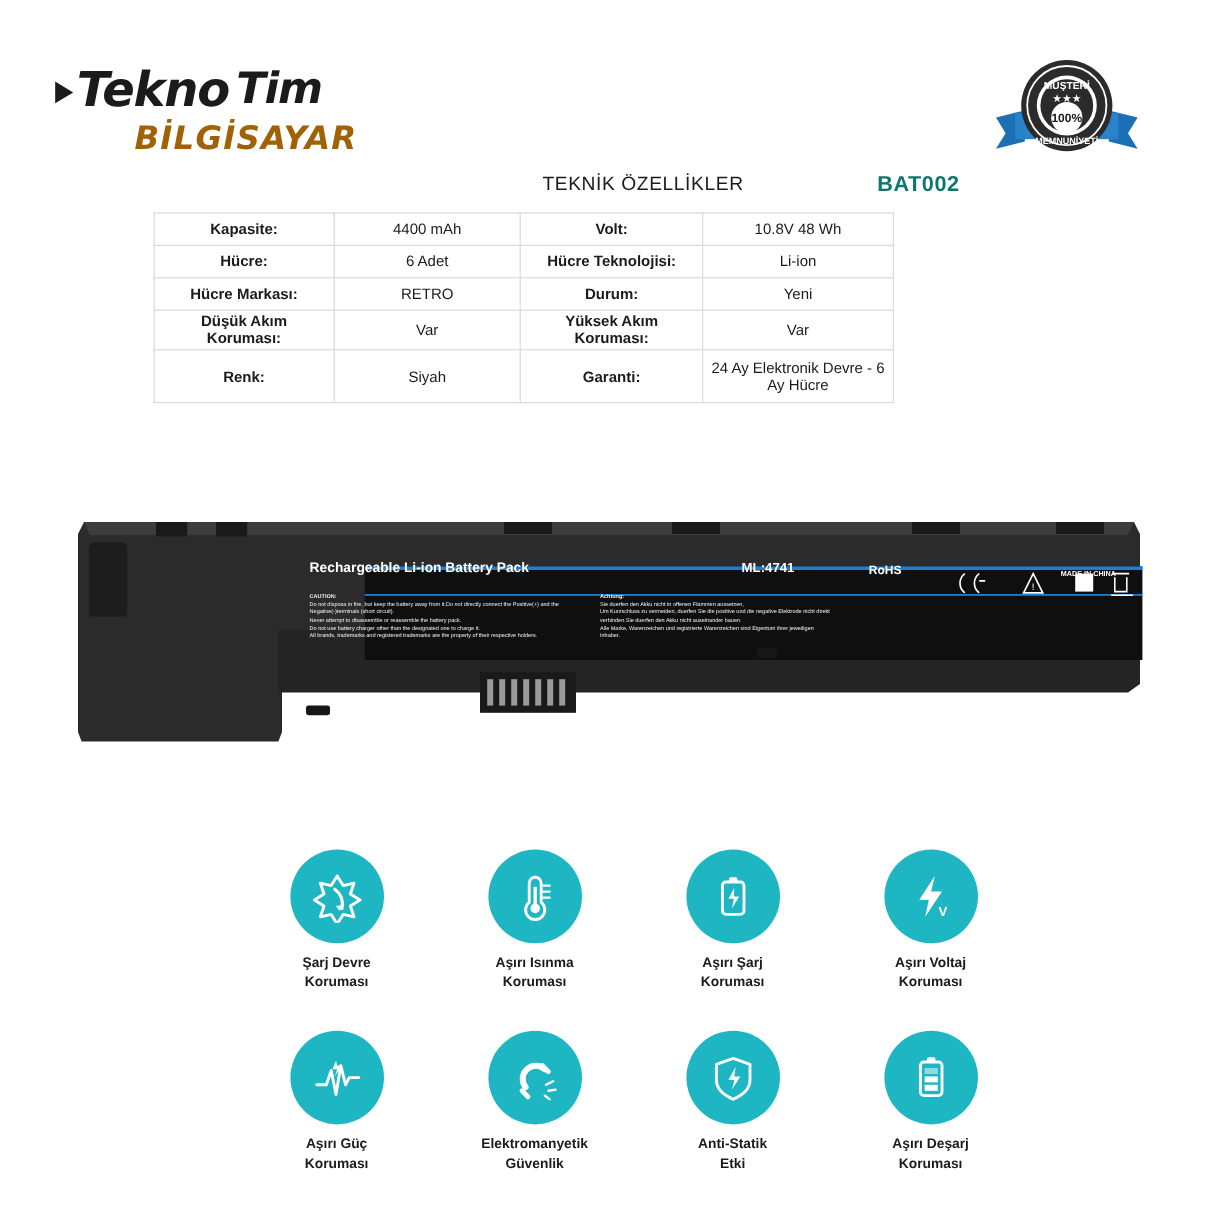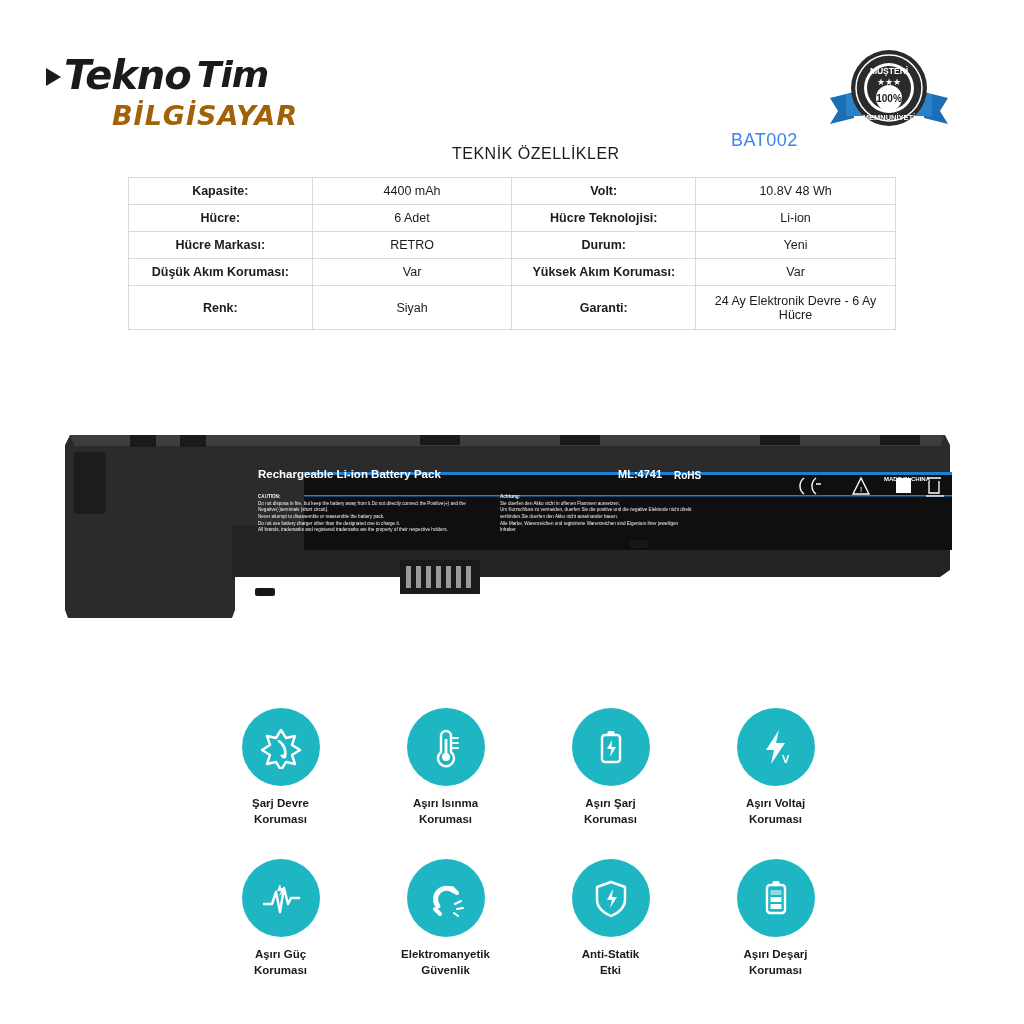--- a/index.html
+++ b/index.html
@@ -51,29 +51,29 @@
     width: 130px; height: 100px;
   }
 
   
   .table-title {
     position: absolute; left: 452px; top: 145px;
     font-size: 16px; font-weight: normal; letter-spacing: 0.5px;
     color: #1b1b1b;
   }
   .model-code {
-    position: absolute; left: 731px; top: 130px;
-    font-size: 18px; font-weight: normal; letter-spacing: 0.5px;
-    color: #3b82f6;
+    position: absolute; left: 731px; top: 143px;
+    font-size: 18px; font-weight: bold; letter-spacing: 0.5px;
+    color: #0f766e;
   }
 
   
   .spec-table {
     position: absolute; left: 128px; top: 177px;
-    width: 768px;
+    width: 617px;
     border-collapse: collapse;
     font-size: 12.5px;
   }
   .spec-table td {
     border: 1px solid #d9d9d9;
     height: 27px;
     padding: 2px 6px;
     text-align: center;
     vertical-align: middle;
     color: #1b1b1b;
@@ -245,21 +245,21 @@
       </g>
       <text x="801" y="72" font-size="8" fill="#ffffff" text-anchor="middle">!</text>
       <rect x="836" y="58" width="15" height="15" fill="#ffffff"></rect>
       <g stroke="#ffffff" fill="none" stroke-width="1.3">
         <path d="M867 58 h14 M869 61 v12 h10 v-12"></path>
         <path d="M866 76 h18"></path>
       </g>
     </svg>
     <div class="battery-label bl-title" style="position:absolute;left:198px;top:48px;">Rechargeable Li-ion Battery Pack</div>
     <div class="battery-label bl-ml" style="position:absolute;left:558px;top:48px;">ML:4741</div>
-    <div class="battery-label bl-rohs" style="position:absolute;left:614px;top:50px;">RoHS</div>
+    <div class="battery-label bl-rohs" style="position:absolute;left:664px;top:50px;">RoHS</div>
     <div class="battery-label bl-madein" style="position:absolute;left:824px;top:56px;">MADE IN CHINA</div>
     <div class="caution-block" style="left:198px;top:74px;">
       <span class="hd">CAUTION:</span><br>
       <span style="white-space:pre-line;">Do not disposa in fire, but keep the battery away from it.Do not directly connect the Positive(+) and the Negative(-)terminals (short circuit).
 Never attempt to disassemble or reassemble the battery pack.
 Do not use battery charger other than the designated one to charge it.
 All brands, trademarks and registered trademarks are the property of their respective holders.</span>
     </div>
     <div class="achtung-block" style="left:440px;top:74px;">
       <span class="hd">Achtung:</span><br>

